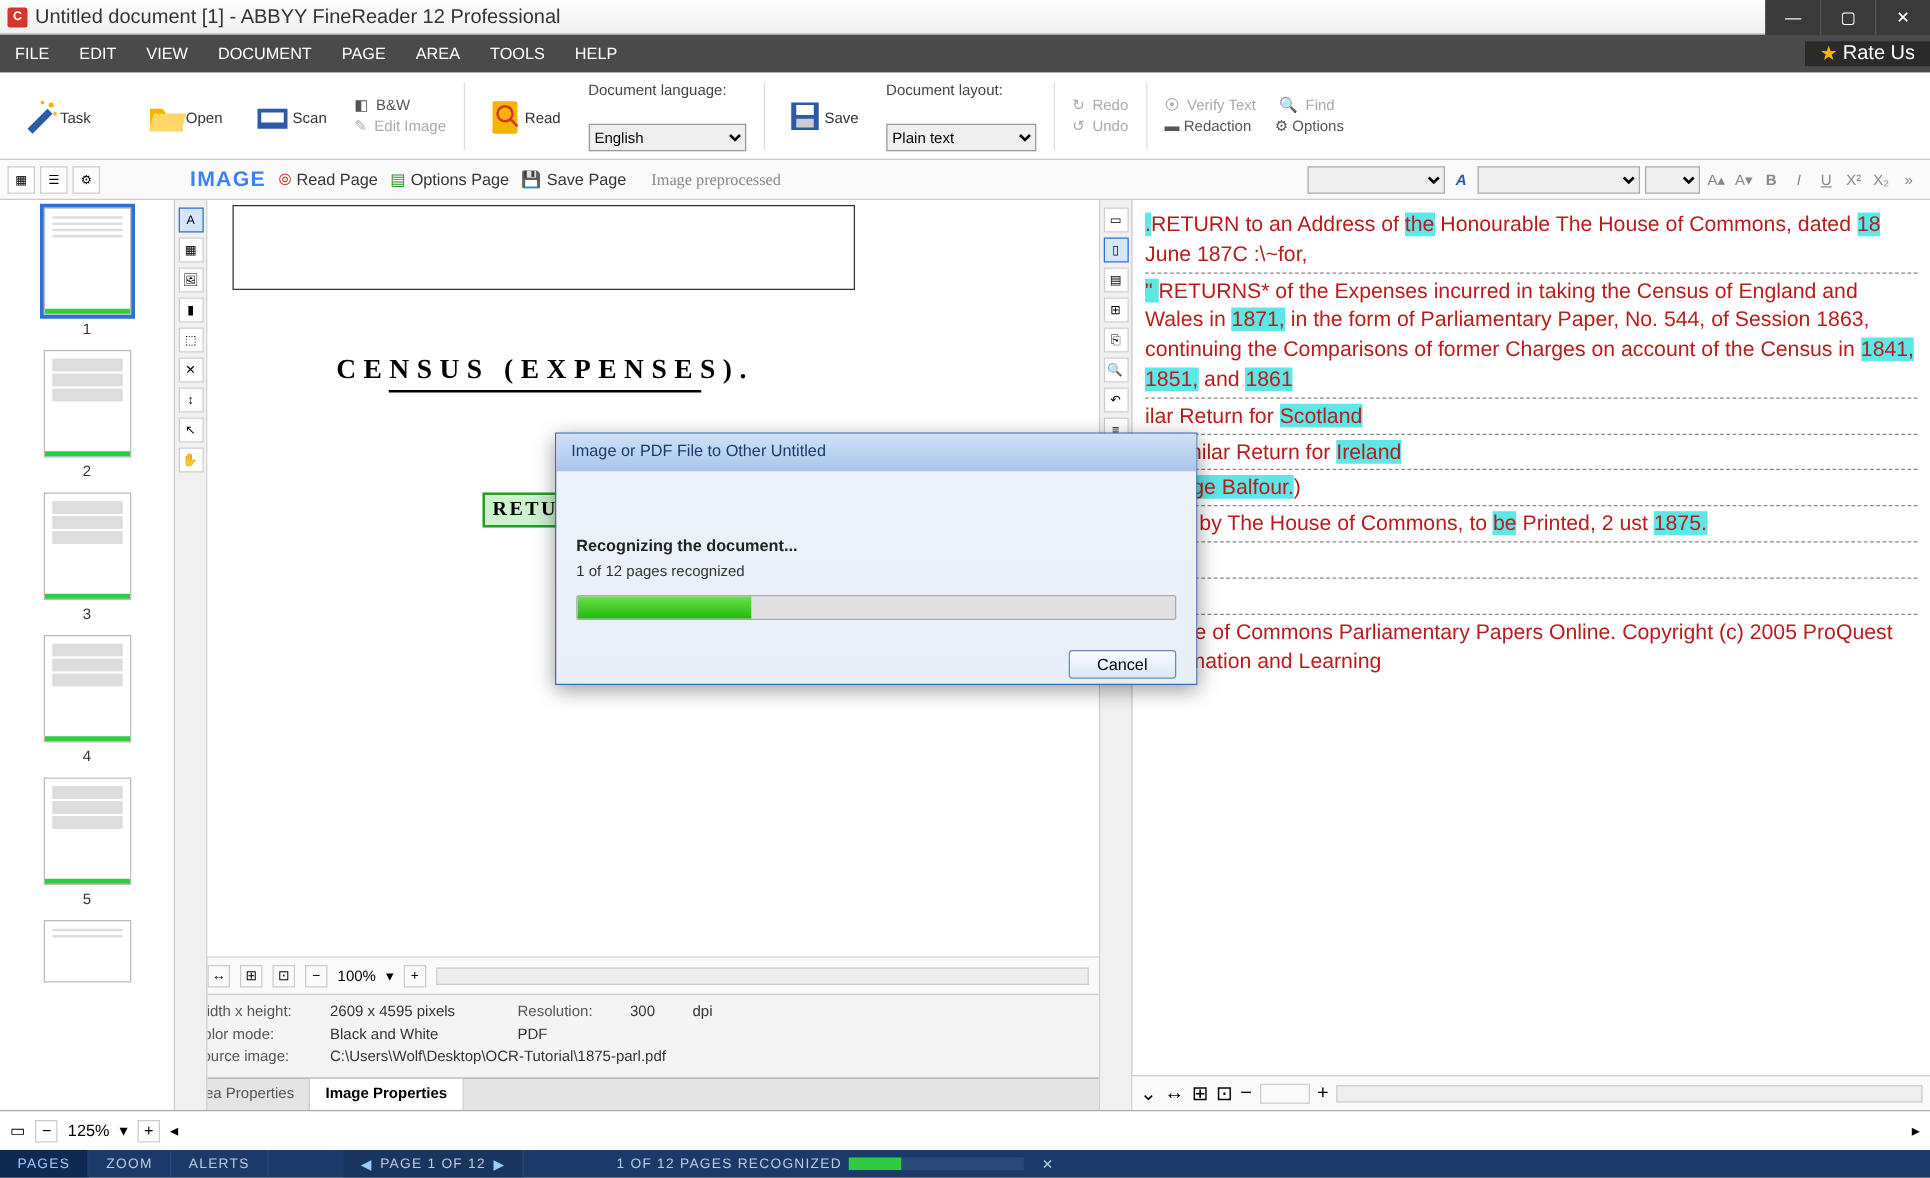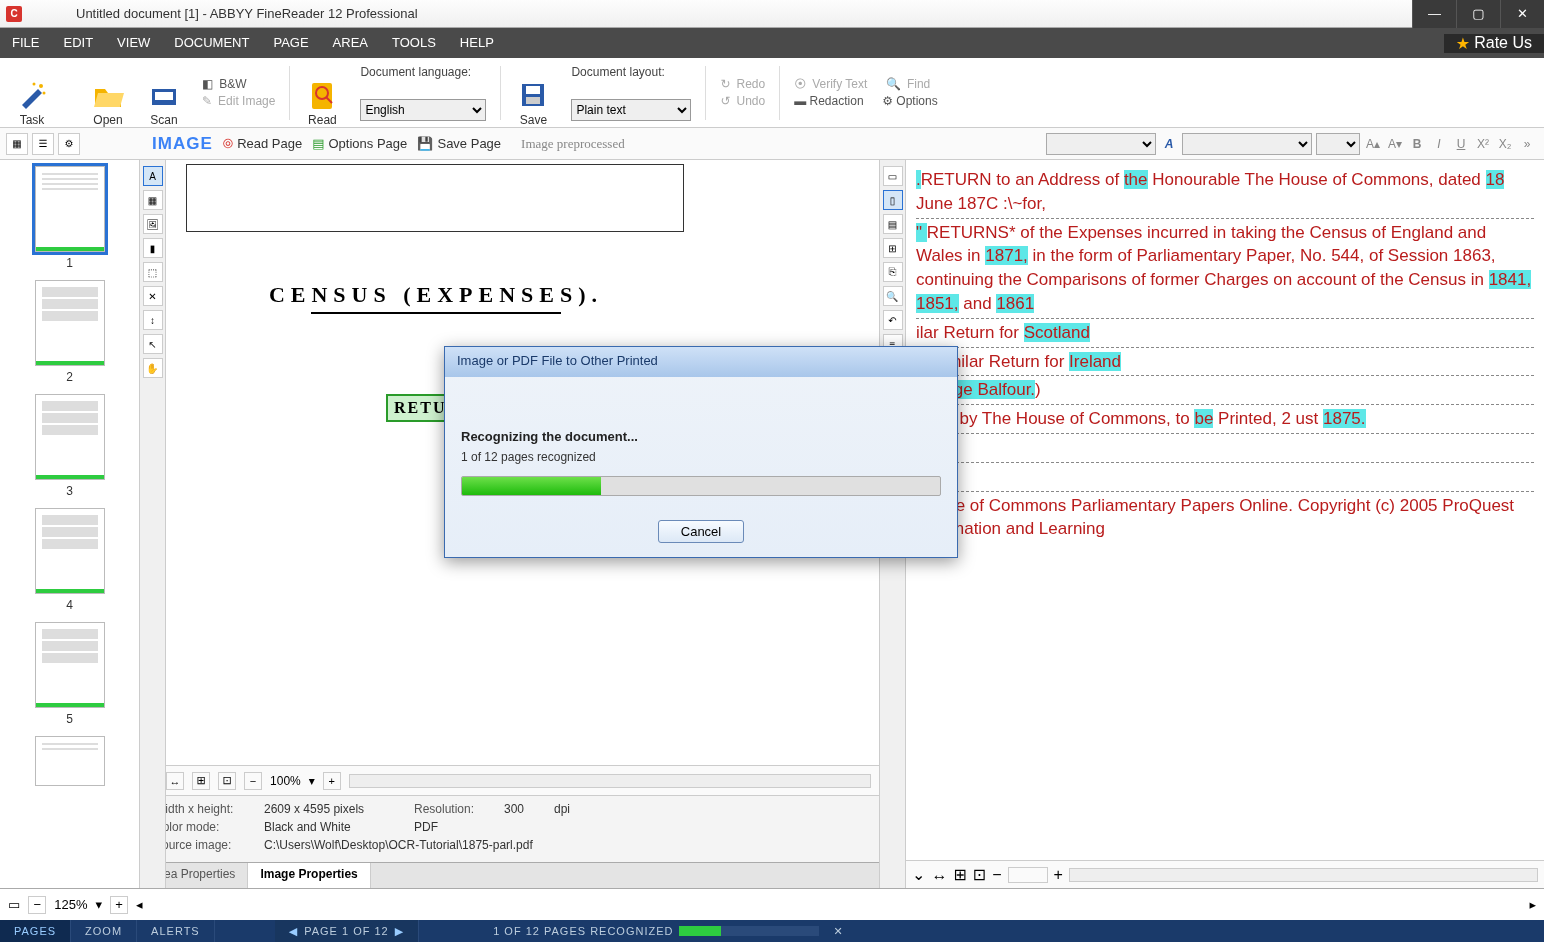--- a/index.html
+++ b/index.html
@@ -1,34 +1,34 @@
 <!DOCTYPE html>
 <html><head>
 <meta charset="utf-8">
 <style>
 * { margin: 0; padding: 0; box-sizing: border-box; font-family: 'Segoe UI', Tahoma, sans-serif; }
 html, body { width: 1544px; height: 942px; overflow: hidden; background: #888; }
 
 
 .titlebar { height: 28px; background: linear-gradient(#fdfdfd,#f0f0f0); display: flex; align-items: center; border-bottom: 1px solid #aaa; }
 .titlebar .app-icon { width: 16px; height: 16px; background: #d7342e; margin: 0 6px; border-radius: 2px; display:inline-flex;align-items:center;justify-content:center;color:#fff;font-size:10px;font-weight:bold;}
-.titlebar .title { font-size: 13px; color: #333; margin-left: 48px; }
+.titlebar .title { font-size: 16px; color: #333; }
 .titlebar .winbtns { margin-left: auto; display: flex; }
 .titlebar .winbtn { width: 44px; height: 28px; background: #3a3a3a; color:#fff; display:flex; align-items:center; justify-content:center; font-size:13px; border-left:1px solid #555;}
 .titlebar .winbtn.close { background:#3a3a3a; }
 
 
 .menubar { height: 30px; background: #4a4a4a; display:flex; align-items:center; color:#fff; }
 .menubar .mi { padding: 0 12px; font-size:13px; line-height:30px; }
 .menubar .rate { margin-left:auto; background:#2a2a2a; padding:0 12px; display:flex;align-items:center;gap:4px;}
 .menubar .star { color:#ffb400; }
 
 
 .ribbon { height: 70px; background:#fff; border-bottom:1px solid #ccc; display:flex; align-items:center; padding:0 6px; gap:4px;}
-.rib-group { display:flex; flex-direction:column; align-items:center; justify-content:flex-end; padding:0 10px; height:100%; }
+.rib-group { display:flex; align-items:center; justify-content:center; padding:0 10px; height:100%; }
 .rib-group .ico { width:32px; height:32px; display:flex; align-items:center;justify-content:center;}
 .rib-group .lbl { font-size:12px; color:#333; margin-top:2px;}
 .rib-sep { width:1px; height:54px; background:#ddd; margin:0 2px;}
 .rib-stack { display:flex; flex-direction:column; gap:3px; padding:4px 8px;}
 .rib-stack .row { display:flex; align-items:center; gap:6px; font-size:12px; color:#555;}
 .rib-stack .row.dis { color:#aaa; }
 .rib-lang { display:flex; flex-direction:column; gap:20px; padding:4px 8px;}
 .rib-lang .lbl { font-size:12px; color:#444;}
 .rib-lang select { width:126px; height:22px; font-size:12px; border:1px solid #999;}
 .rib-layout select { width:120px; height:22px; font-size:12px; border:1px solid #999;}
@@ -105,21 +105,21 @@
 .statusbar .close-x { margin-left:8px; cursor:default;}
 
 
 .modal { position:absolute; left:444px; top:346px; width:514px; background:linear-gradient(#eef3f9,#e6eef8); border:1px solid #3a6aaf; box-shadow:0 4px 16px rgba(0,0,0,.4); }
 .modal .m-title { height:30px; background:linear-gradient(#cfe1f7,#a8c6ea); padding:6px 12px; font-size:13px; color:#1a3a6a;}
 .modal .m-body { padding:12px 16px 14px;margin-top:40px;}
 .modal .m-body .line1 { font-weight:bold; font-size:13px; color:#222; margin-bottom:6px;}
 .modal .m-body .line2 { font-size:12px; color:#333; margin-bottom:12px;}
 .modal .progress { height:20px; background:#e0e0e0; border:1px solid #aaa; border-radius:2px; overflow:hidden;}
 .modal .progress .pf { height:100%; width:29%; background:linear-gradient(#6de04a,#1dbb0c);}
-.modal .m-foot { display:flex; justify-content:center; padding:10px 16px 14px;}
+.modal .m-foot { display:flex; justify-content:flex-end; padding:10px 16px 4px;}
 .modal .m-foot button { padding:3px 22px; font-size:13px; border:1px solid #6a8ab8; background:linear-gradient(#f7fbff,#dce8f6); border-radius:3px;}
 
 svg { display:block; }
 .thumb .doc-lines { position:absolute; top:6px; left:6px; right:6px; bottom:10px; }
 .thumb .doc-lines div { height:2px; background:#ddd; margin-bottom:3px;}
 .thumb .grid-lines div { height:10px; border:1px solid #ddd; margin-bottom:2px;}
 </style>
 </head>
 <body>
 
@@ -463,21 +463,21 @@
   <div class="seg" style="border:none">
     <span>1 OF 12 PAGES RECOGNIZED</span>
     <div class="prog">
         <div class="fill"></div>
       </div>
     <span class="close-x">✕</span>
   </div>
 </div>
 
 <div class="modal">
-  <div class="m-title">Image or PDF File to Other Printed</div>
+  <div class="m-title">Image or PDF File to Other Untitled</div>
   <div class="m-body">
     <div class="line1">Recognizing the document...</div>
     <div class="line2">1 of 12 pages recognized</div>
     <div class="progress">
         <div class="pf"></div>
       </div>
   </div>
   <div class="m-foot">
     <button>Cancel</button>
   </div>

